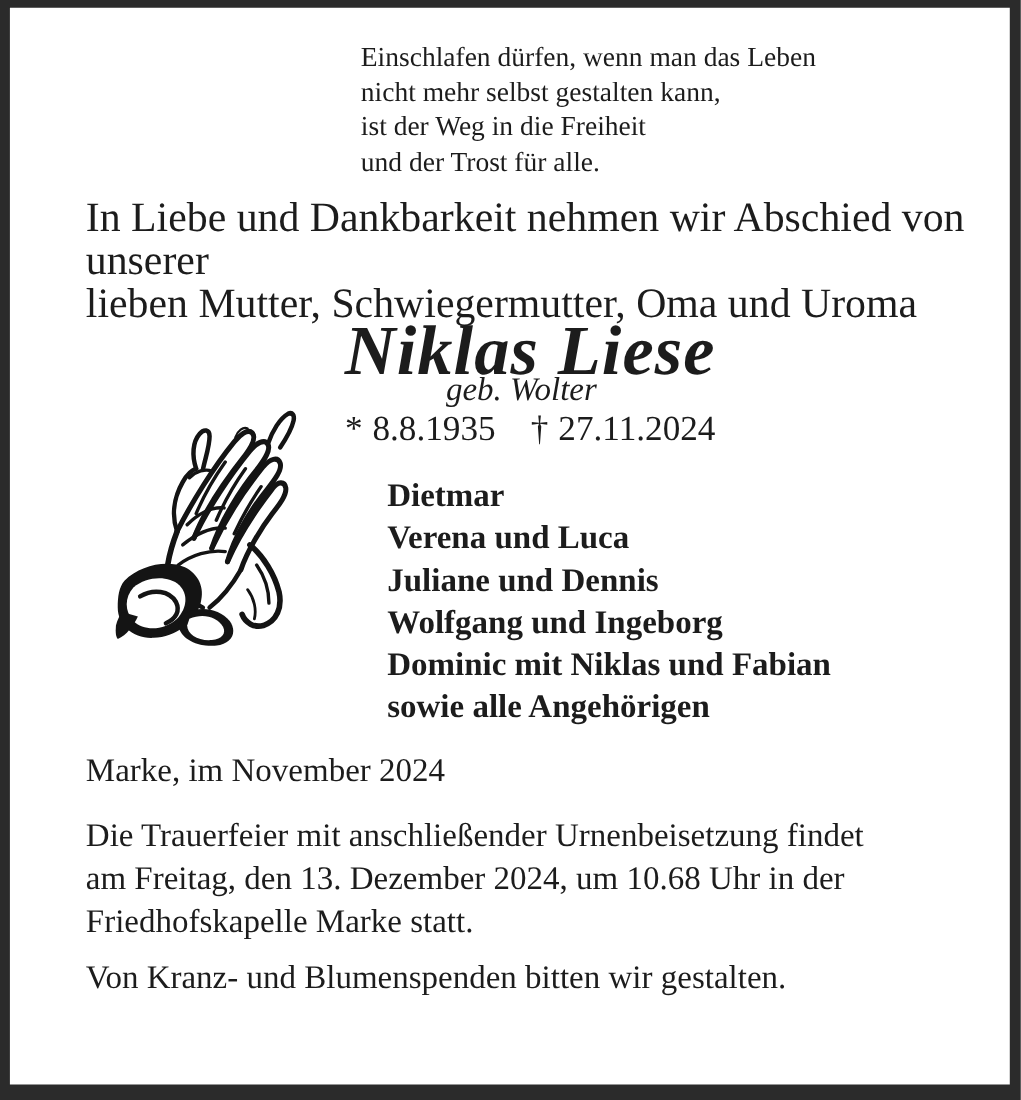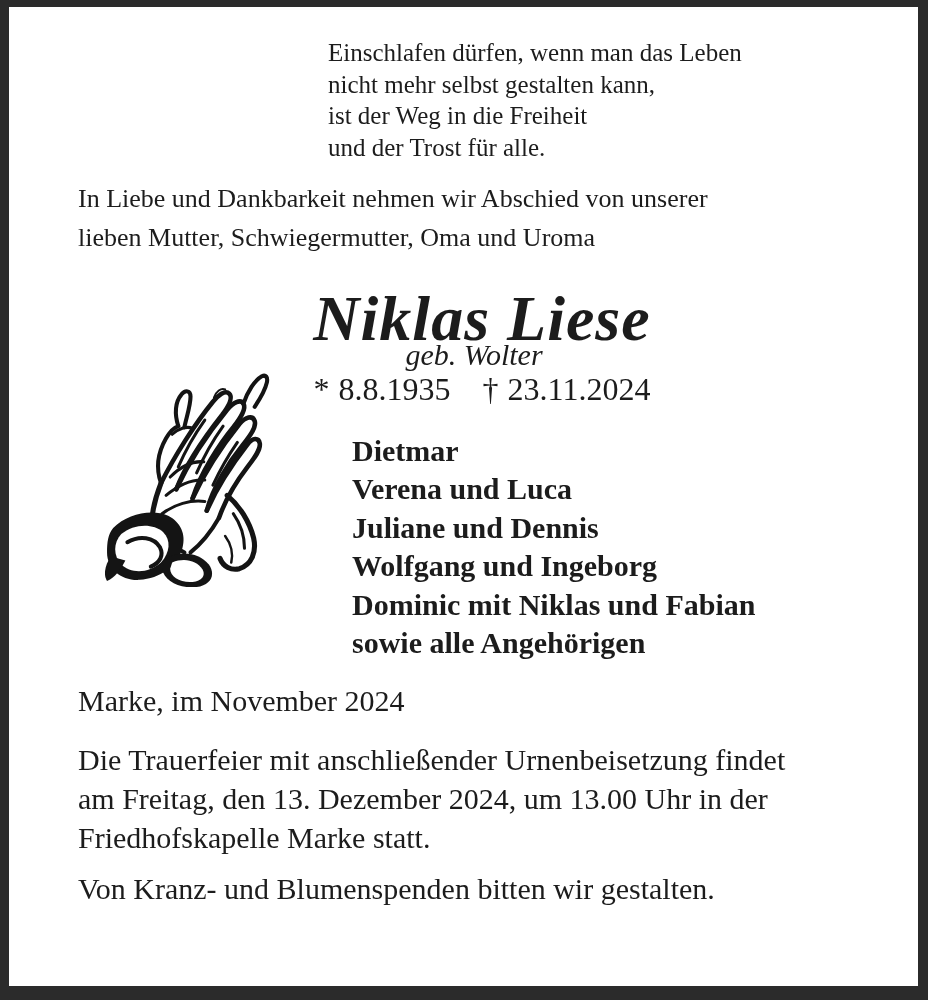--- a/index.html
+++ b/index.html
@@ -15,21 +15,21 @@
     background:var(--bg);
     border-style:solid;
     border-color:var(--frame);
     border-width:7px 10px 14px 9px;
     overflow:hidden;
     font-family:Liberation Serif, serif;
     color:var(--ink);
   }
   .abs{position:absolute;white-space:pre-line;}
   .poem{left:319px;top:30px;font-size:25px;line-height:31.5px;}
-  .intro{left:69px;top:172px;font-size:26px;line-height:39px;}
+  .intro{left:69px;top:172px;font-size:38px;line-height:39px;}
   .name-block{left:37px;right:0;top:261px;text-align:center;}
   .deceased-name{font-size:64px;line-height:66px;font-weight:bold;font-style:italic;letter-spacing:1px;}
   .maiden{left:37px;right:16px;top:331px;text-align:center;font-size:30px;line-height:34px;font-style:italic;}
   .dates{left:37px;right:0;top:364px;text-align:center;font-size:32px;line-height:36px;white-space:nowrap;}
   .dates .grp-birth{margin-right:32px;}
   .dates .sym{margin-right:9px;display:inline-block;}
   .mourners{left:326px;top:425px;font-size:30px;line-height:38.4px;font-weight:bold;margin-left:17px;}
   .place-date{left:69px;top:676px;font-size:30px;line-height:36px;}
   .service{left:69px;top:733px;font-size:30px;line-height:39px;}
   .flowers{left:69px;top:864px;font-size:30px;line-height:36px;}
@@ -50,21 +50,21 @@
   <div class="abs intro">In Liebe und Dankbarkeit nehmen wir Abschied von unserer
 lieben Mutter, Schwiegermutter, Oma und Uroma</div>
 
   <div class="abs name-block">
     <span class="deceased-name">Niklas Liese</span>
   </div>
 
   <div class="abs maiden">geb. Wolter</div>
 
   <div class="abs dates">
-    <span class="grp-birth"><span class="sym">*</span><span>8.8.1935</span></span><span class="grp-death"><span class="sym">†</span><span>23.11.2024</span></span>
+    <span class="grp-birth"><span class="sym">*</span><span>8.8.1935</span></span><span class="grp-death"><span class="sym">†</span><span>27.11.2024</span></span>
   </div>
 
   <div class="abs hands">
     <svg viewBox="0 0 165 220" xmlns="http://www.w3.org/2000/svg">
       <g fill="none" stroke="#141414" stroke-linecap="round" stroke-linejoin="round">
 
         <path stroke-width="4.5" d="M55,118 C68,92 88,60 106,38 C111,32 118,26 122,30 C126,34 121,43 115,51 C100,70 80,98 70,124"></path>
         <path stroke-width="4.5" d="M70,124 C82,98 102,68 120,46 C126,39 133,35 136,40 C139,45 133,54 126,63 C112,80 94,108 86,133"></path>
         <path stroke-width="4.5" d="M86,133 C98,107 116,80 132,60 C138,53 145,51 147,57 C149,63 142,72 135,81 C122,97 106,122 100,145"></path>
         <path stroke-width="4.5" d="M100,145 C110,122 126,98 140,80 C145,73 151,73 152,79 C153,85 147,93 140,102 C130,115 118,135 112,152"></path>
@@ -109,19 +109,19 @@
   <div class="abs mourners">Dietmar
 Verena und Luca
 Juliane und Dennis
 Wolfgang und Ingeborg
 Dominic mit Niklas und Fabian
 sowie alle Angehörigen</div>
 
   <div class="abs place-date">Marke, im November 2024</div>
 
   <div class="abs service">Die Trauerfeier mit anschließender Urnenbeisetzung findet
-am Freitag, den 13. Dezember 2024, um 13.00 Uhr in der
+am Freitag, den 13. Dezember 2024, um 10.68 Uhr in der
 Friedhofskapelle Marke statt.</div>
 
   <div class="abs flowers">Von Kranz- und Blumenspenden bitten wir gestalten.</div>
 
 
 </div>
 
 </body></html>

